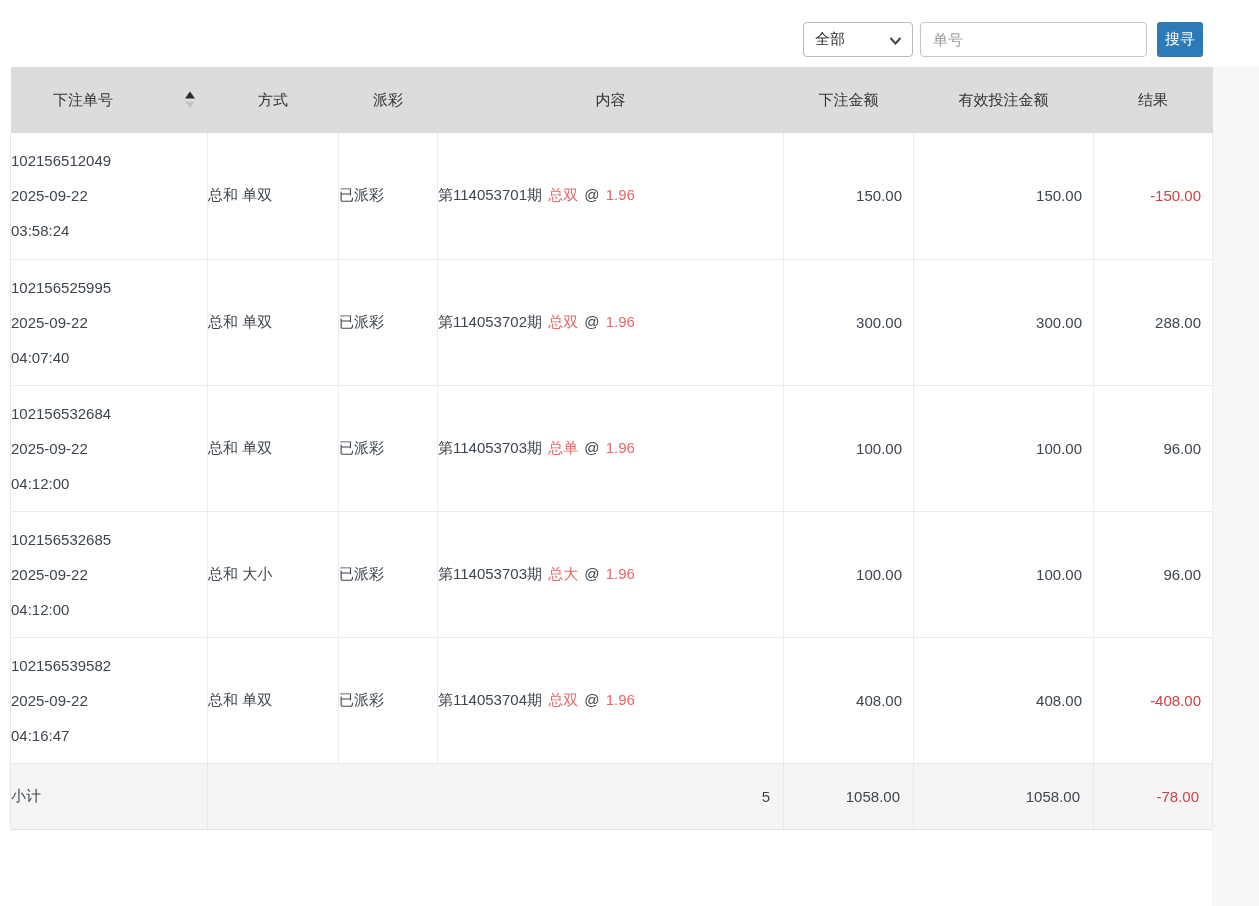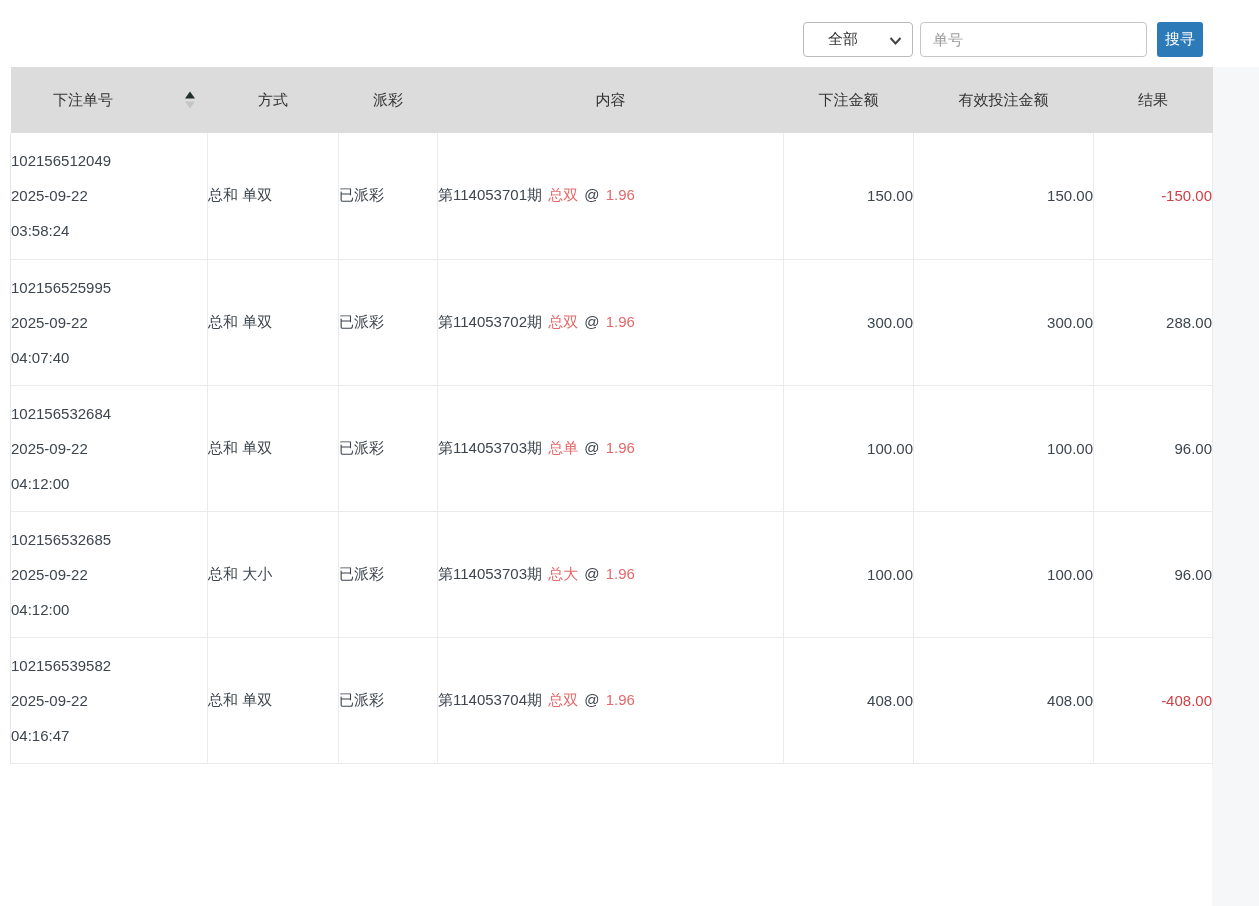--- a/index.html
+++ b/index.html
@@ -8,21 +8,21 @@
   .page { position:relative; width:1259px; height:906px; background:#ffffff; overflow:hidden; }
 
   
   .title-wrap { position:absolute; left:12px; top:26px; display:flex; align-items:center; gap:8px;
                 font-size:20px; font-weight:500; color:#303030; cursor:pointer; }
   .title-chevron { display:inline-block; margin-top:3px; }
 
   .ctl-select { position:absolute; left:803px; top:22px; width:110px; height:35px;
                 border:1px solid #b9b9b9; border-radius:4px; background:#fff;
                 display:flex; align-items:center; justify-content:space-between;
-                padding:0 10px 0 24px; font-size:15px; color:#333; cursor:pointer; }
+                padding:0 10px 0 11px; font-size:15px; color:#333; cursor:pointer; }
   .ctl-input { position:absolute; left:920px; top:22px; width:227px; height:35px;
                border:1px solid #c6c6c6; border-radius:4px; background:#fff;
                padding:12px 12px; font-size:15px; color:#333; outline:none;
                font-family:"Liberation Sans","DejaVu Sans",sans-serif; }
   .ctl-input::placeholder { color:#9a9a9a; }
   .ctl-button { position:absolute; left:1157px; top:22px; width:46px; height:35px;
                 background:#2d7ab8; color:#fff; border:none; border-radius:3px;
                 font-size:15px; cursor:pointer;
                 font-family:"Liberation Sans","DejaVu Sans",sans-serif; }
 
@@ -42,21 +42,21 @@
                 display:flex; flex-direction:column; align-items:center; gap:3px; }
   .tri-up { width:0; height:0; border-left:5px solid transparent; border-right:5px solid transparent;
             border-bottom:7px solid #20302e; }
   .tri-down { width:0; height:0; border-left:5px solid transparent; border-right:5px solid transparent;
               border-top:7px solid #c5c5c5; }
 
   tbody td { height:126px; background:#fff; border-right:1px solid #ebebeb; border-bottom:1px solid #ebebeb;
              text-align:left; vertical-align:middle; }
   tbody tr td:first-child { border-left:1px solid #e7e7e7; }
   .id-cell div { line-height:35px; }
-  .num-cell { text-align:right; padding-right:0; }
+  .num-cell { text-align:right; padding-right:11px; }
   .content-cell span.sep { display:inline-block; width:2px; }
   .red { color:#e5686a; }
   .at { color:#3d454e; }
   .val-result.neg { color:#cc4245; }
 
   tr.summary td { height:66px; background:#f5f5f6; border-bottom:1px solid #e3e3e3; }
   tr.summary td { border-right:1px solid #e9e9e9; }
   tr.summary.total td { border-top:1px solid #ffffff; border-bottom:1px solid #d9d9d9; }
   tr.summary .num-cell { padding-right:13px; }
 </style>
@@ -198,17 +198,24 @@
           <span>第114053704期</span><span class="sep"></span>
           <span class="red">总双</span><span class="sep"></span>
           <span class="at">@</span><span class="sep"></span>
           <span class="red">1.96</span>
         </td>
         <td class="num-cell">408.00</td>
         <td class="num-cell">408.00</td>
         <td class="num-cell val-result neg">-408.00</td>
       </tr>
 
+      <tr class="summary subtotal">
+        <td>小计</td>
+        <td class="num-cell" colspan="3">5</td>
+        <td class="num-cell">1058.00</td>
+        <td class="num-cell">1058.00</td>
+        <td class="num-cell val-result neg">-78.00</td>
+      </tr>
 
 
     </tbody>
   </table>
 </div>
 
 </body></html>

